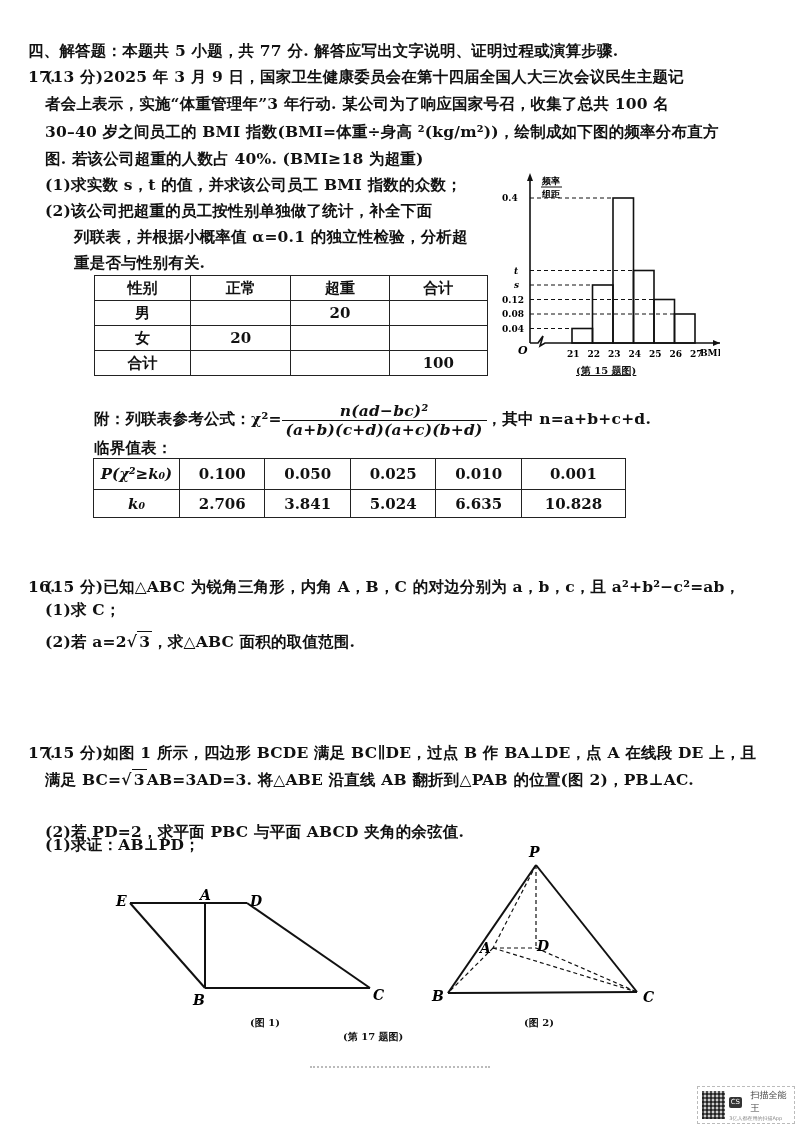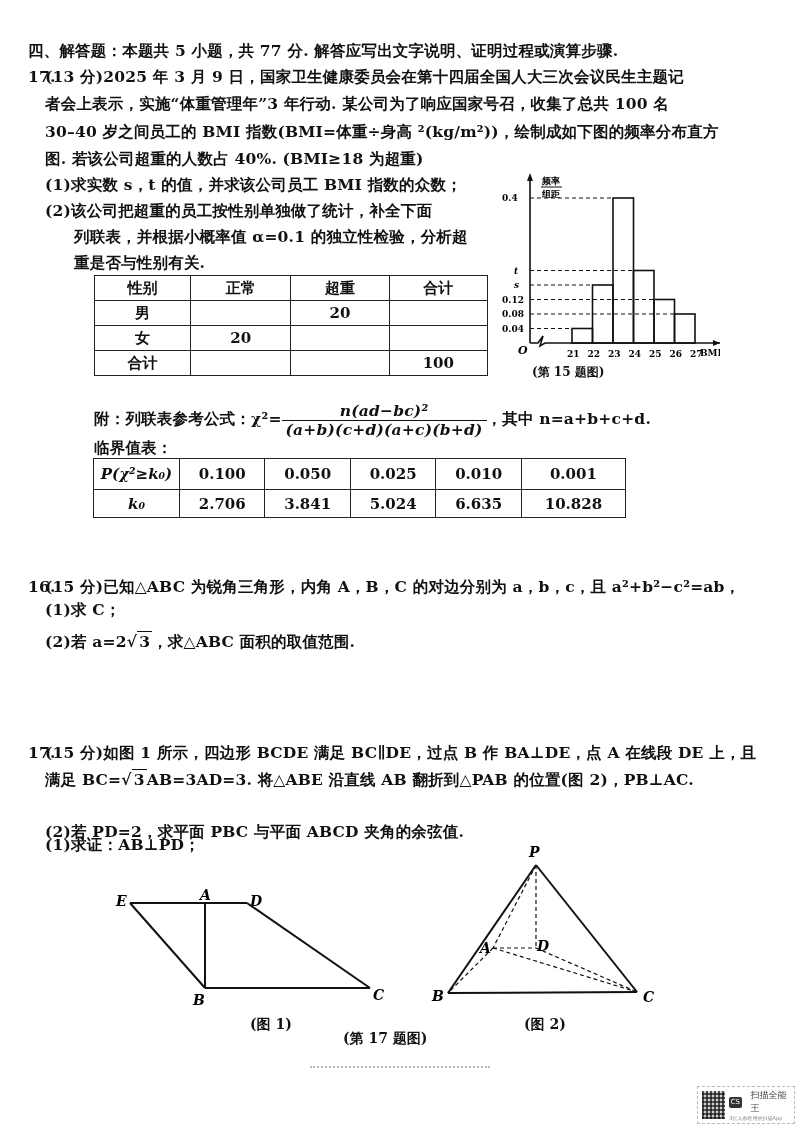--- a/index.html
+++ b/index.html
@@ -9,21 +9,21 @@
     color: #111; font-size: 15.5px;
   }
   .abs { position: absolute; }
   .line { position: absolute; white-space: nowrap; line-height: 22px; font-weight: bold; letter-spacing: 0.2px; }
   table.grid { border-collapse: collapse; position: absolute; font-weight: bold; }
   table.grid td { border: 1.6px solid #222; text-align: center; padding: 0; font-size: 15px; }
   .frac { display: inline-block; vertical-align: middle; text-align: center; font-style: italic; }
   .frac .num { display: block; border-bottom: 1.4px solid #111; padding: 0 4px; line-height: 18px; }
   .frac .den { display: block; line-height: 18px; padding: 0 4px; }
   svg text { font-family: "DejaVu Serif", serif; font-weight: bold; }
-  .caption { position: absolute; font-weight: bold; font-size: 14px; white-space: nowrap; }
+  .caption { position: absolute; font-weight: bold; font-size: 10px; white-space: nowrap; }
   .scanner-badge {
     position: absolute; left: 697px; top: 1086px; width: 98px; height: 38px;
     border: 1px dashed #bbb; display: flex; align-items: center; gap: 4px; padding: 2px 4px; box-sizing: border-box;
   }
   .qr { width: 26px; height: 28px; background:
     repeating-linear-gradient(90deg, #555 0 2px, #ddd 2px 4px),
     repeating-linear-gradient(0deg, #666 0 2px, #eee 2px 4px);
     background-blend-mode: multiply; }
   .cs-logo { width: 14px; height: 11px; background: #333; color: #fff; font-size: 7px; border-radius: 2px; text-align: center; line-height: 11px; font-family: "DejaVu Sans", sans-serif; }
   .scanner-name { font-size: 9px; color: #444; font-family: "DejaVu Sans", sans-serif; }
@@ -115,21 +115,21 @@
     </g>
   <g id="hist-yticks">
       <text x="12" y="171.5" font-size="9">0.04</text>
       <text x="12" y="157" font-size="9">0.08</text>
       <text x="12" y="142.5" font-size="9">0.12</text>
       <text x="24" y="128" font-size="9" font-style="italic">s</text>
       <text x="24" y="113.5" font-size="9" font-style="italic">t</text>
       <text x="12" y="41" font-size="9">0.4</text>
     </g>
 </svg>
-<div class="caption" style="left:532px; top:364px; font-size:12px;">(第 15 题图)</div>
+<div class="caption" style="left:576px; top:364px; font-size:10px;text-decoration:underline;">(第 15 题图)</div>
 
 <div class="line" style="left:94px; top:400px; line-height:38px;">
   <span>附：列联表参考公式：χ²=</span><span class="frac"><span class="num">n(ad−bc)²</span><span class="den">(a+b)(c+d)(a+c)(b+d)</span></span><span>，其中 n=a+b+c+d.</span>
 </div>
 <div class="line" style="left:94px; top:437px;">临界值表：</div>
 
 <table class="grid" style="left:93px; top:458px; width:533px;border-radius:17px;">
   <tbody>
       <tr style="height:31px;">
     <td style="width:85px; font-style:italic;">P(χ²≥k₀)</td>

